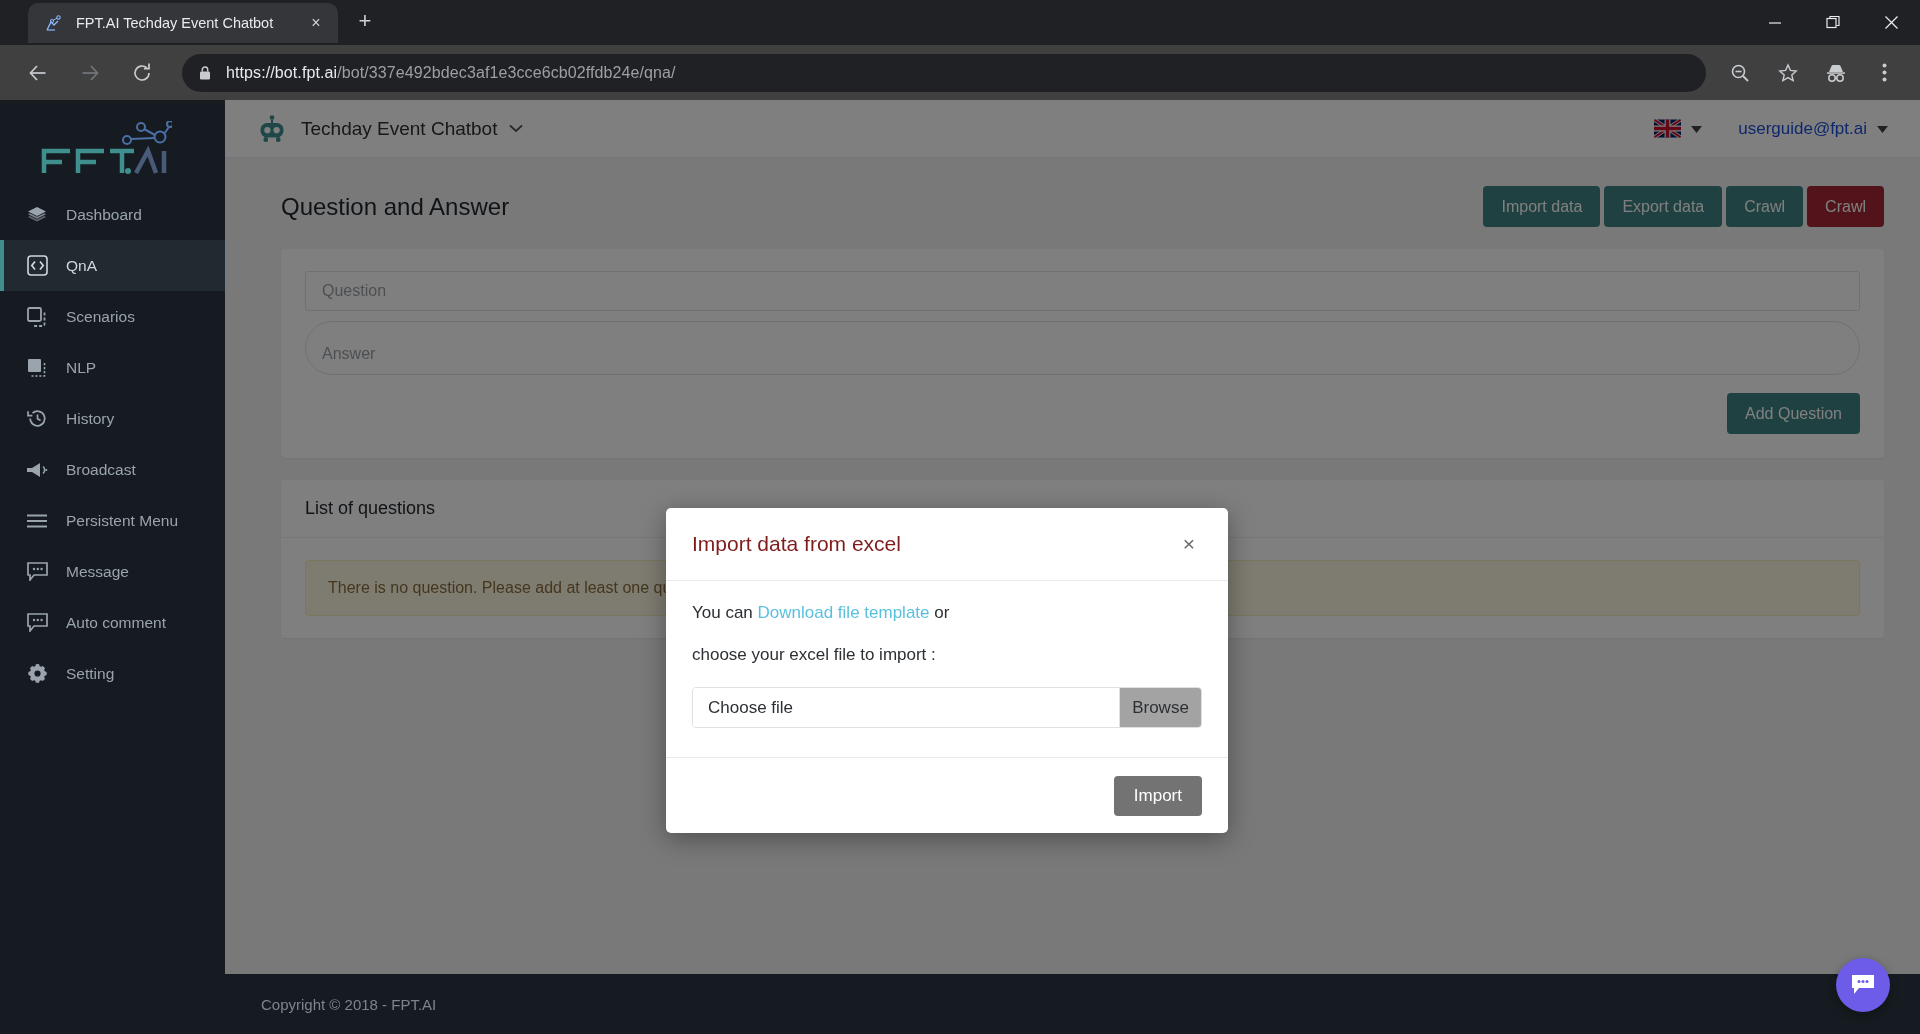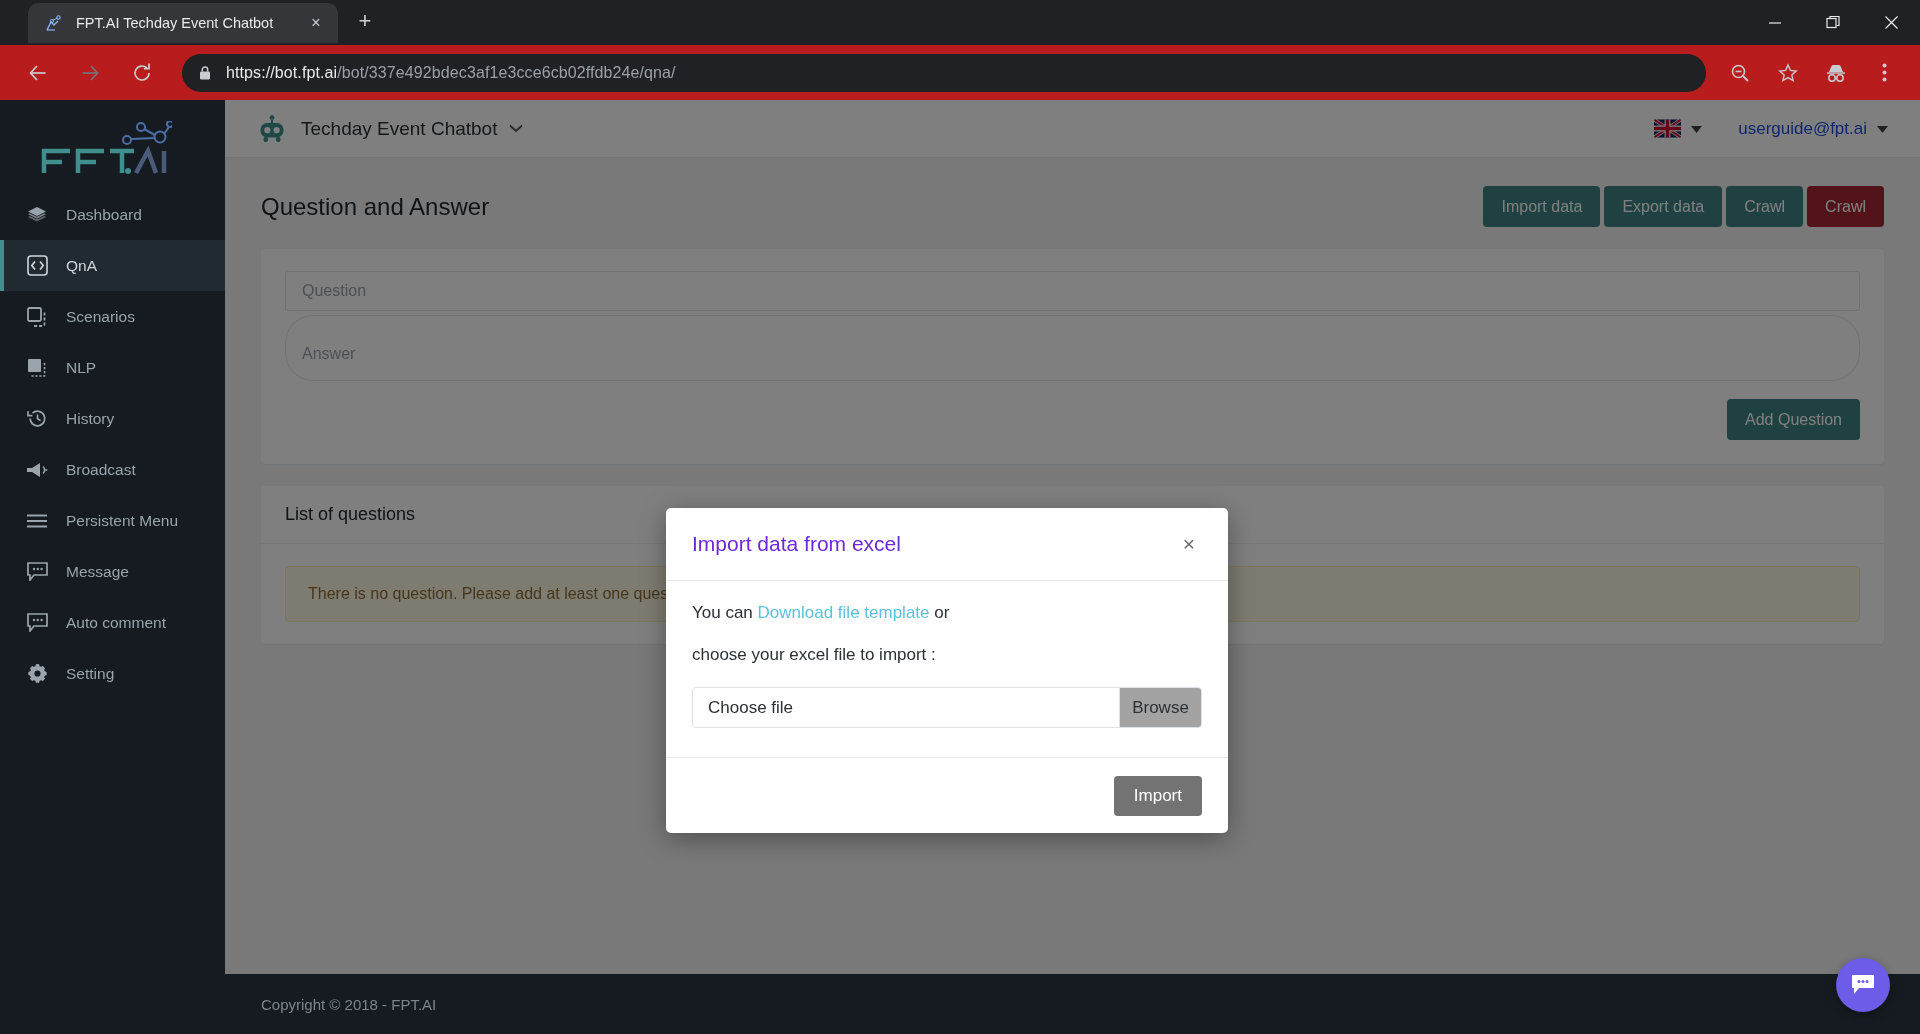--- a/index.html
+++ b/index.html
@@ -44,21 +44,21 @@
   .wincontrols {
     position: absolute; right: 0; top: 0; height: 45px;
     display: flex; align-items: center;
   }
   .wc {
     width: 58px; height: 45px; display: flex;
     align-items: center; justify-content: center; color: #e8eaed;
   }
 
   .toolbar {
-    height: 55px; background: #b91c1c;
+    height: 55px; background: #404040;
     display: flex; align-items: center; padding: 0 12px;
   }
   .navbtn {
     width: 38px; height: 38px; margin: 0 7px;
     display: flex; align-items: center; justify-content: center;
     color: #c8ccd0; border-radius: 50%;
   }
   .navbtn.disabled { color: #72767b; }
   .omnibox {
     flex: 1; height: 38px; background: #202124; border-radius: 19px;
@@ -117,21 +117,21 @@
     border-bottom: 1px solid #e6e8ea;
   }
   .bot-icon { margin-right: 14px; display: flex; align-items: center; }
   .bot-name { font-size: 19px; color: #2c3034; }
   .bot-caret { margin-left: 12px; color: #4a5056; font-size: 13px; }
   .topbar-right { margin-left: auto; display: flex; align-items: center; }
   .flag { width: 27px; height: 19px; border-radius: 2px; overflow: hidden; display: block; }
   .caret-sm { margin-left: 10px; color: #3c4247; font-size: 11px; }
   .user-email { margin-left: 36px; font-size: 17px; color: #1d4ed8; }
 
-  .pagebody { padding: 28px 36px 0 36px; }
+  .pagebody { padding: 28px 36px 0 56px; }
   .pagehead { display: flex; align-items: center; margin-bottom: 22px; }
   .pagetitle { font-size: 24px; color: #23282d; }
   .actions { margin-left: auto; display: flex; }
   .btn {
     border: none; border-radius: 4px; color: #fff;
     font-size: 16px; font-family: Liberation Sans, sans-serif; padding: 0 18px; height: 41px;
     margin-left: 4px; cursor: pointer;
   }
   .btn-teal { background: #3f8282; }
   .btn-red { background: #a52834; }
@@ -139,21 +139,21 @@
   .card {
     background: #fff; border-radius: 4px; padding: 22px 24px 24px 24px;
     box-shadow: 0 1px 2px rgba(0,0,0,.06);
   }
   .field {
     width: 100%; height: 40px; border: 1px solid #dfe2e5; border-radius: 3px;
     padding: 0 16px; font-size: 16px; color: #2c3034;
     font-family: inherit; background: #fff; outline: none; display: block;
   }
   .field::placeholder { color: #9aa0a6; }
-  .field.answer { height: 66px; margin-top: 4px; padding-top: 11px; border-radius: 28px; }
+  .field.answer { height: 54px; margin-top: 10px; padding-top: 11px; border-radius: 28px; }
   .card-actions { display: flex; justify-content: flex-end; margin-top: 18px; }
 
   .card2 { margin-top: 22px; background: #fff; border-radius: 4px; box-shadow: 0 1px 2px rgba(0,0,0,.06); }
   .card2-head {
     padding: 18px 24px; font-size: 18px; color: #23282d;
     border-bottom: 1px solid #eceef0;
   }
   .card2-body { padding: 22px 24px; }
   .alert {
     background: #fcf8e3; border: 1px solid #f7ecb5; border-radius: 4px;
@@ -181,21 +181,21 @@
   .modal {
     position: absolute; left: 666px; top: 408px;
     width: 562px; height: 325px; background: #fff;
     border-radius: 5px; box-shadow: 0 6px 26px rgba(0,0,0,.35);
     z-index: 25; display: flex; flex-direction: column;
   }
   .modal-head {
     height: 73px; display: flex; align-items: center;
     padding: 0 26px; border-bottom: 1px solid #e7e9eb;
   }
-  .modal-title { font-size: 21px; color: #6d28d9; }
+  .modal-title { font-size: 21px; color: #7f1d1d; }
   .modal-close {
     margin-left: auto; color: #63696f; font-size: 21px;
     width: 26px; height: 26px; display: flex;
     align-items: center; justify-content: center; cursor: pointer;
   }
   .modal-body { padding: 22px 26px 0 26px; flex: 1; }
   .modal-line { font-size: 17px; color: #2c3034; margin-bottom: 22px; }
   .modal-link { color: #5bc0de; text-decoration: none; }
   .filebox {
     display: flex; border: 1px solid #dde1e4; border-radius: 4px;

